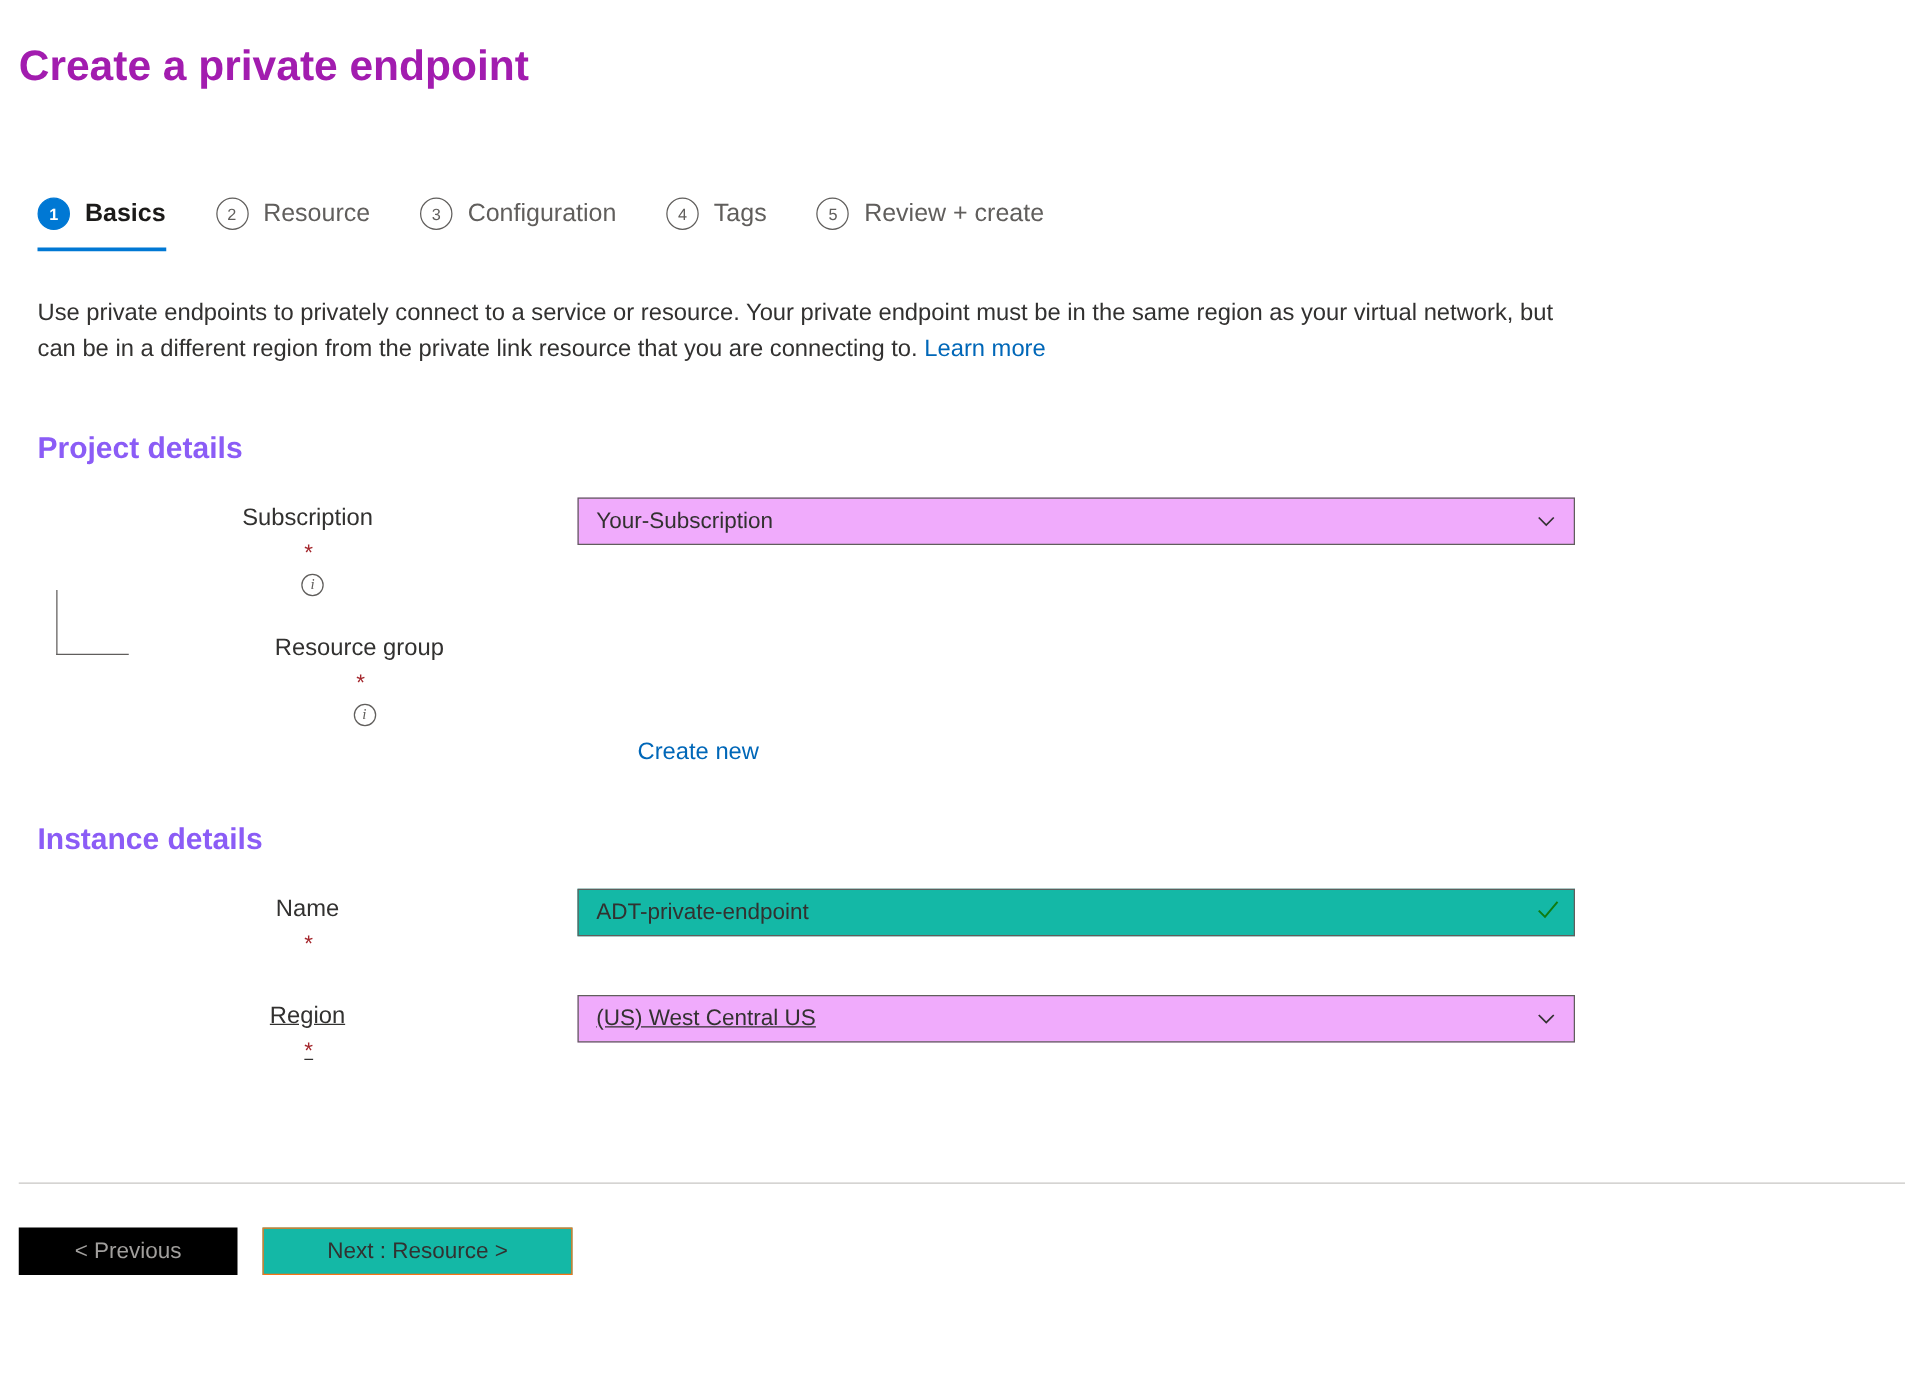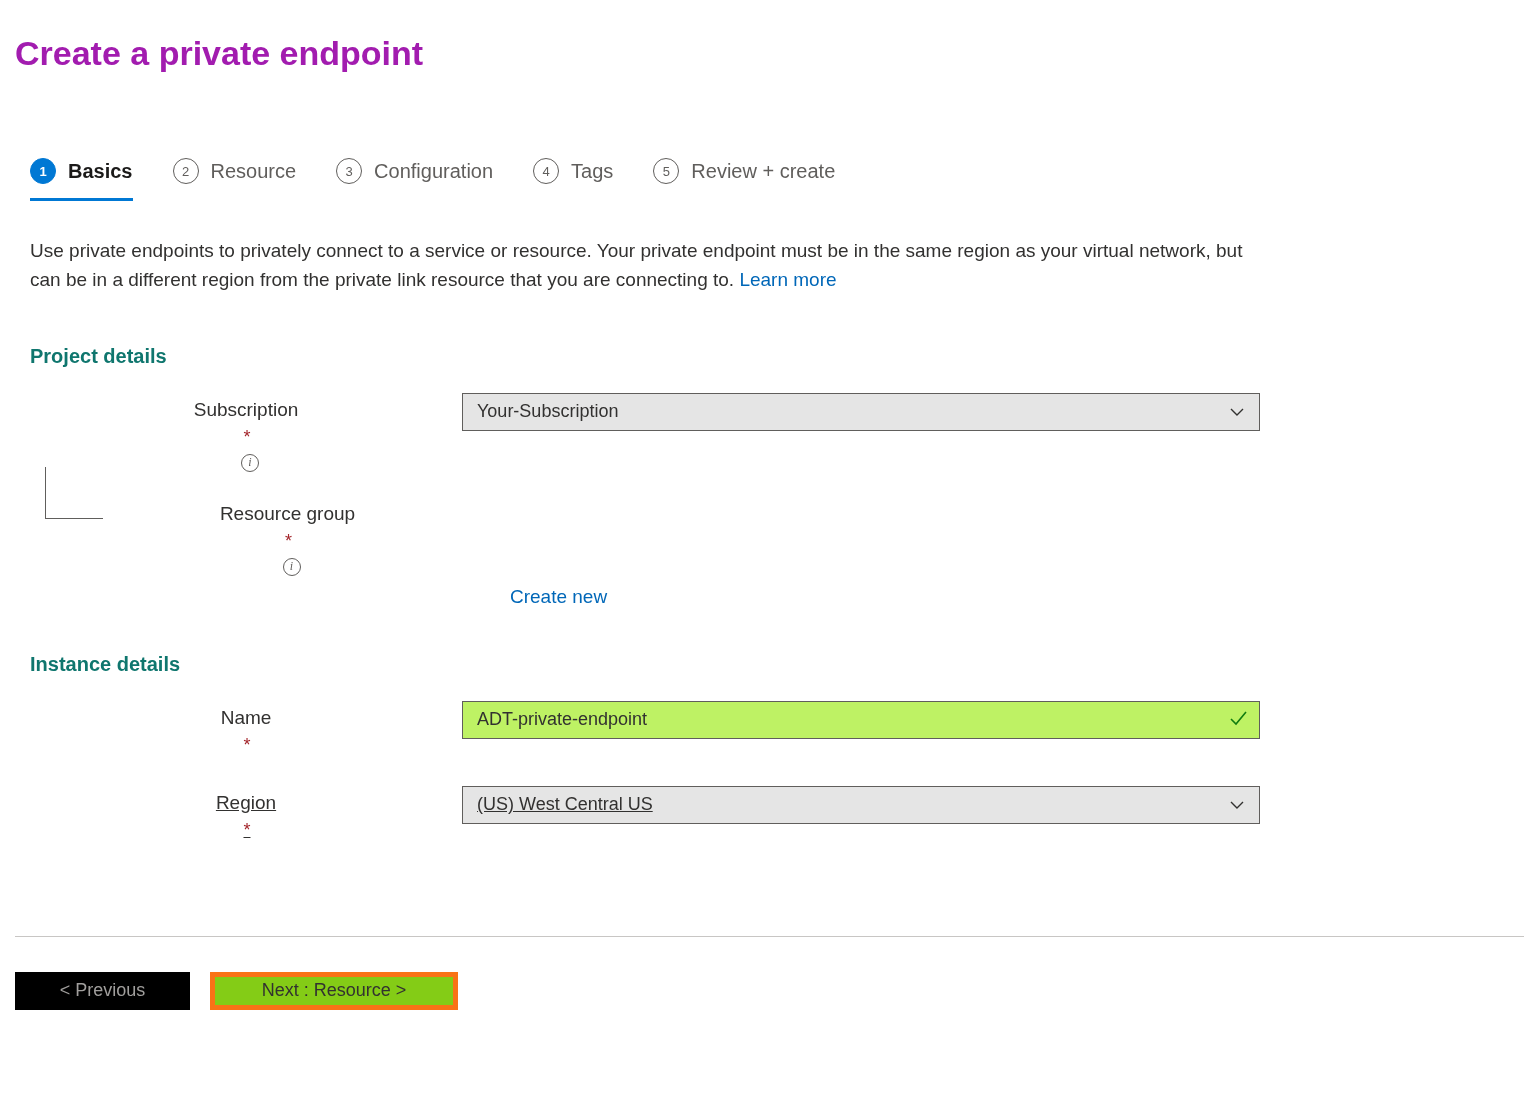--- a/index.html
+++ b/index.html
@@ -66,23 +66,23 @@
       margin-bottom: 50px;
       line-height: 1.55;
       max-width: 1230px;
       padding-left: 15px;
     }
     .description a {
       color: #0067b8;
       text-decoration: none;
     }
     .section-heading {
-      font-size: 20px;
+      font-size: 24px;
       font-weight: 600;
-      color: #0f766e;
+      color: #8b5cf6;
       margin-bottom: 25px;
       padding-left: 15px;
     }
     .form-row {
       display: flex;
       align-items: flex-start;
       margin-bottom: 25px;
       padding-left: 15px;
     }
     .form-row.indented {
@@ -136,21 +136,21 @@
       margin-left: 8px;
     }
     .field-wrap {
       flex: 0 0 798px;
       position: relative;
     }
     .dropdown {
       width: 100%;
       height: 38px;
       border: 1px solid #605e5c;
-      background: #e5e5e5;
+      background: #f0abfc;
       padding: 0 40px 0 14px;
       font-size: 18px;
       color: #323130;
       display: flex;
       align-items: center;
       cursor: pointer;
       position: relative;
     }
     .chevron-down {
       position: absolute;
@@ -161,21 +161,21 @@
       height: 16px;
     }
     .chevron-down svg {
       width: 16px;
       height: 16px;
     }
     .text-input {
       width: 100%;
       height: 38px;
       border: 1px solid #605e5c;
-      background: #bef264;
+      background: #14b8a6;
       padding: 0 40px 0 14px;
       font-size: 18px;
       color: #323130;
       font-family: inherit;
     }
     .check-icon {
       position: absolute;
       right: 12px;
       top: 50%;
       transform: translateY(-50%);
@@ -218,22 +218,22 @@
       align-items: center;
       justify-content: center;
     }
     .btn-previous {
       background: #000000;
       color: #a19f9d;
       cursor: not-allowed;
       min-width: 175px;
     }
     .btn-next {
-      background: #84cc16;
-      border: 5px solid #f97316;
+      background: #14b8a6;
+      border: 1px solid #f97316;
       color: #323130;
       min-width: 248px;
     }
   </style>
 </head>
 <body>
 
 <h1 class="page-title">Create a private endpoint</h1>
 
 <div class="tabs">

